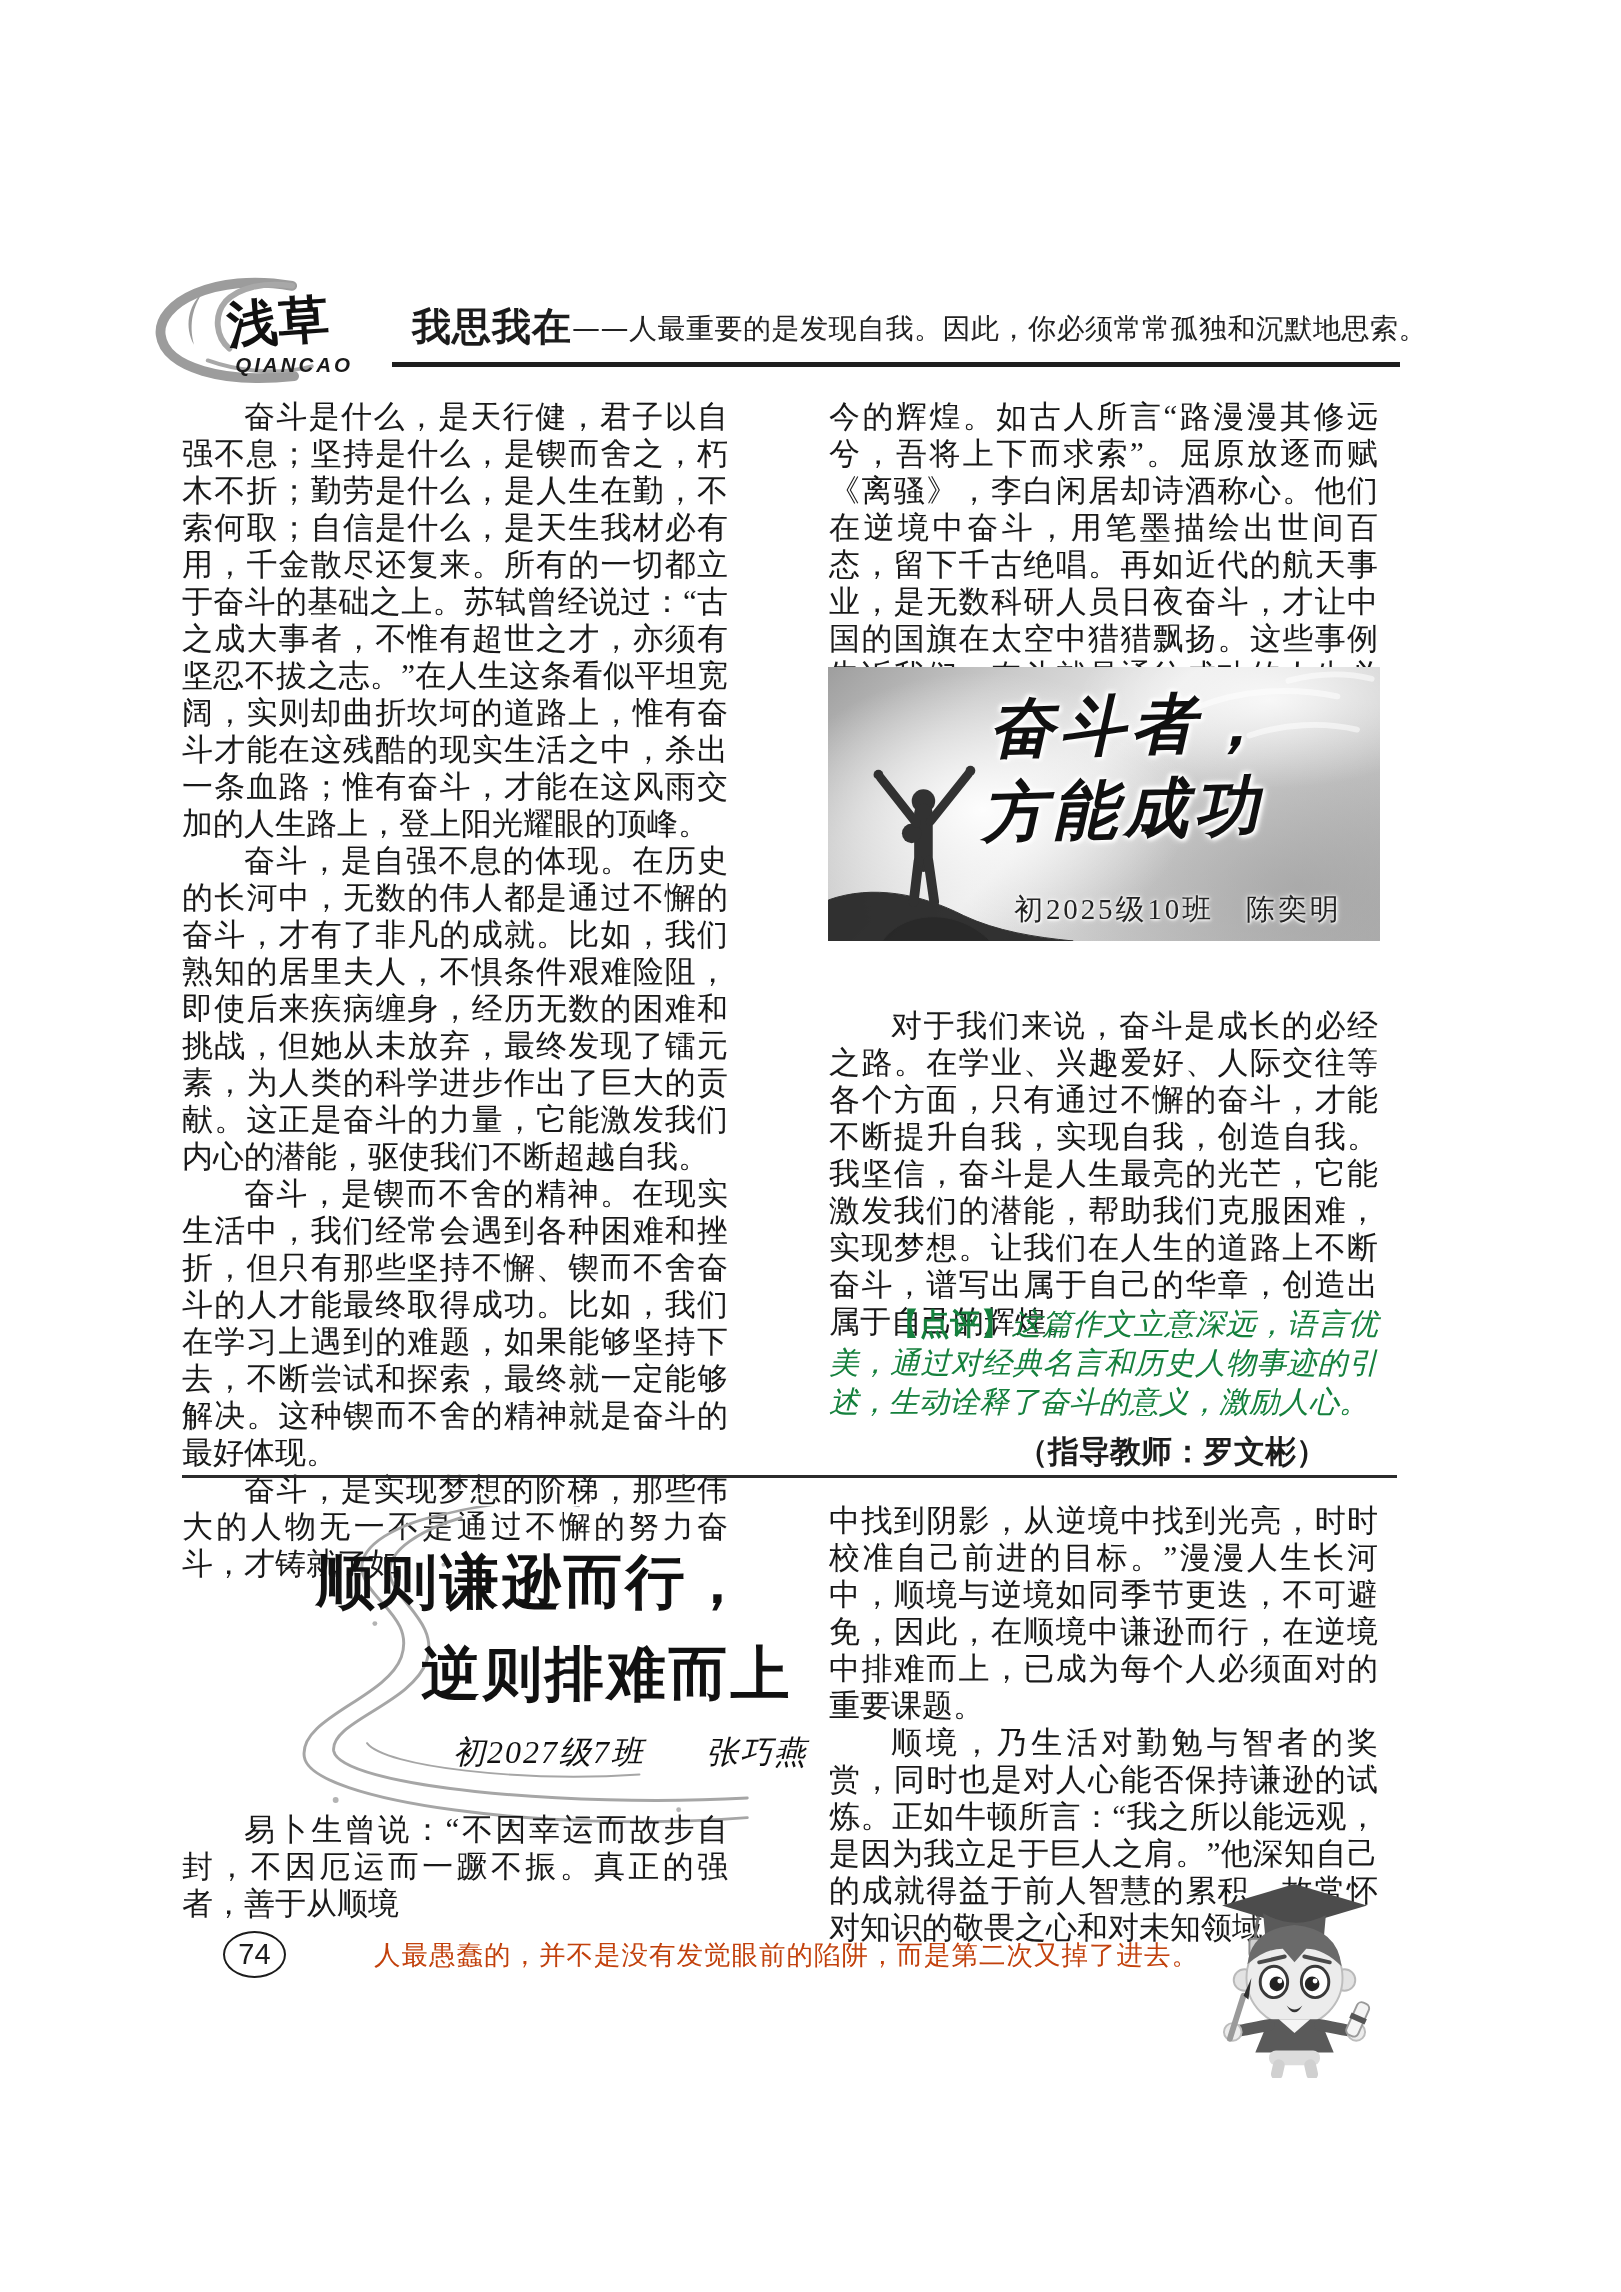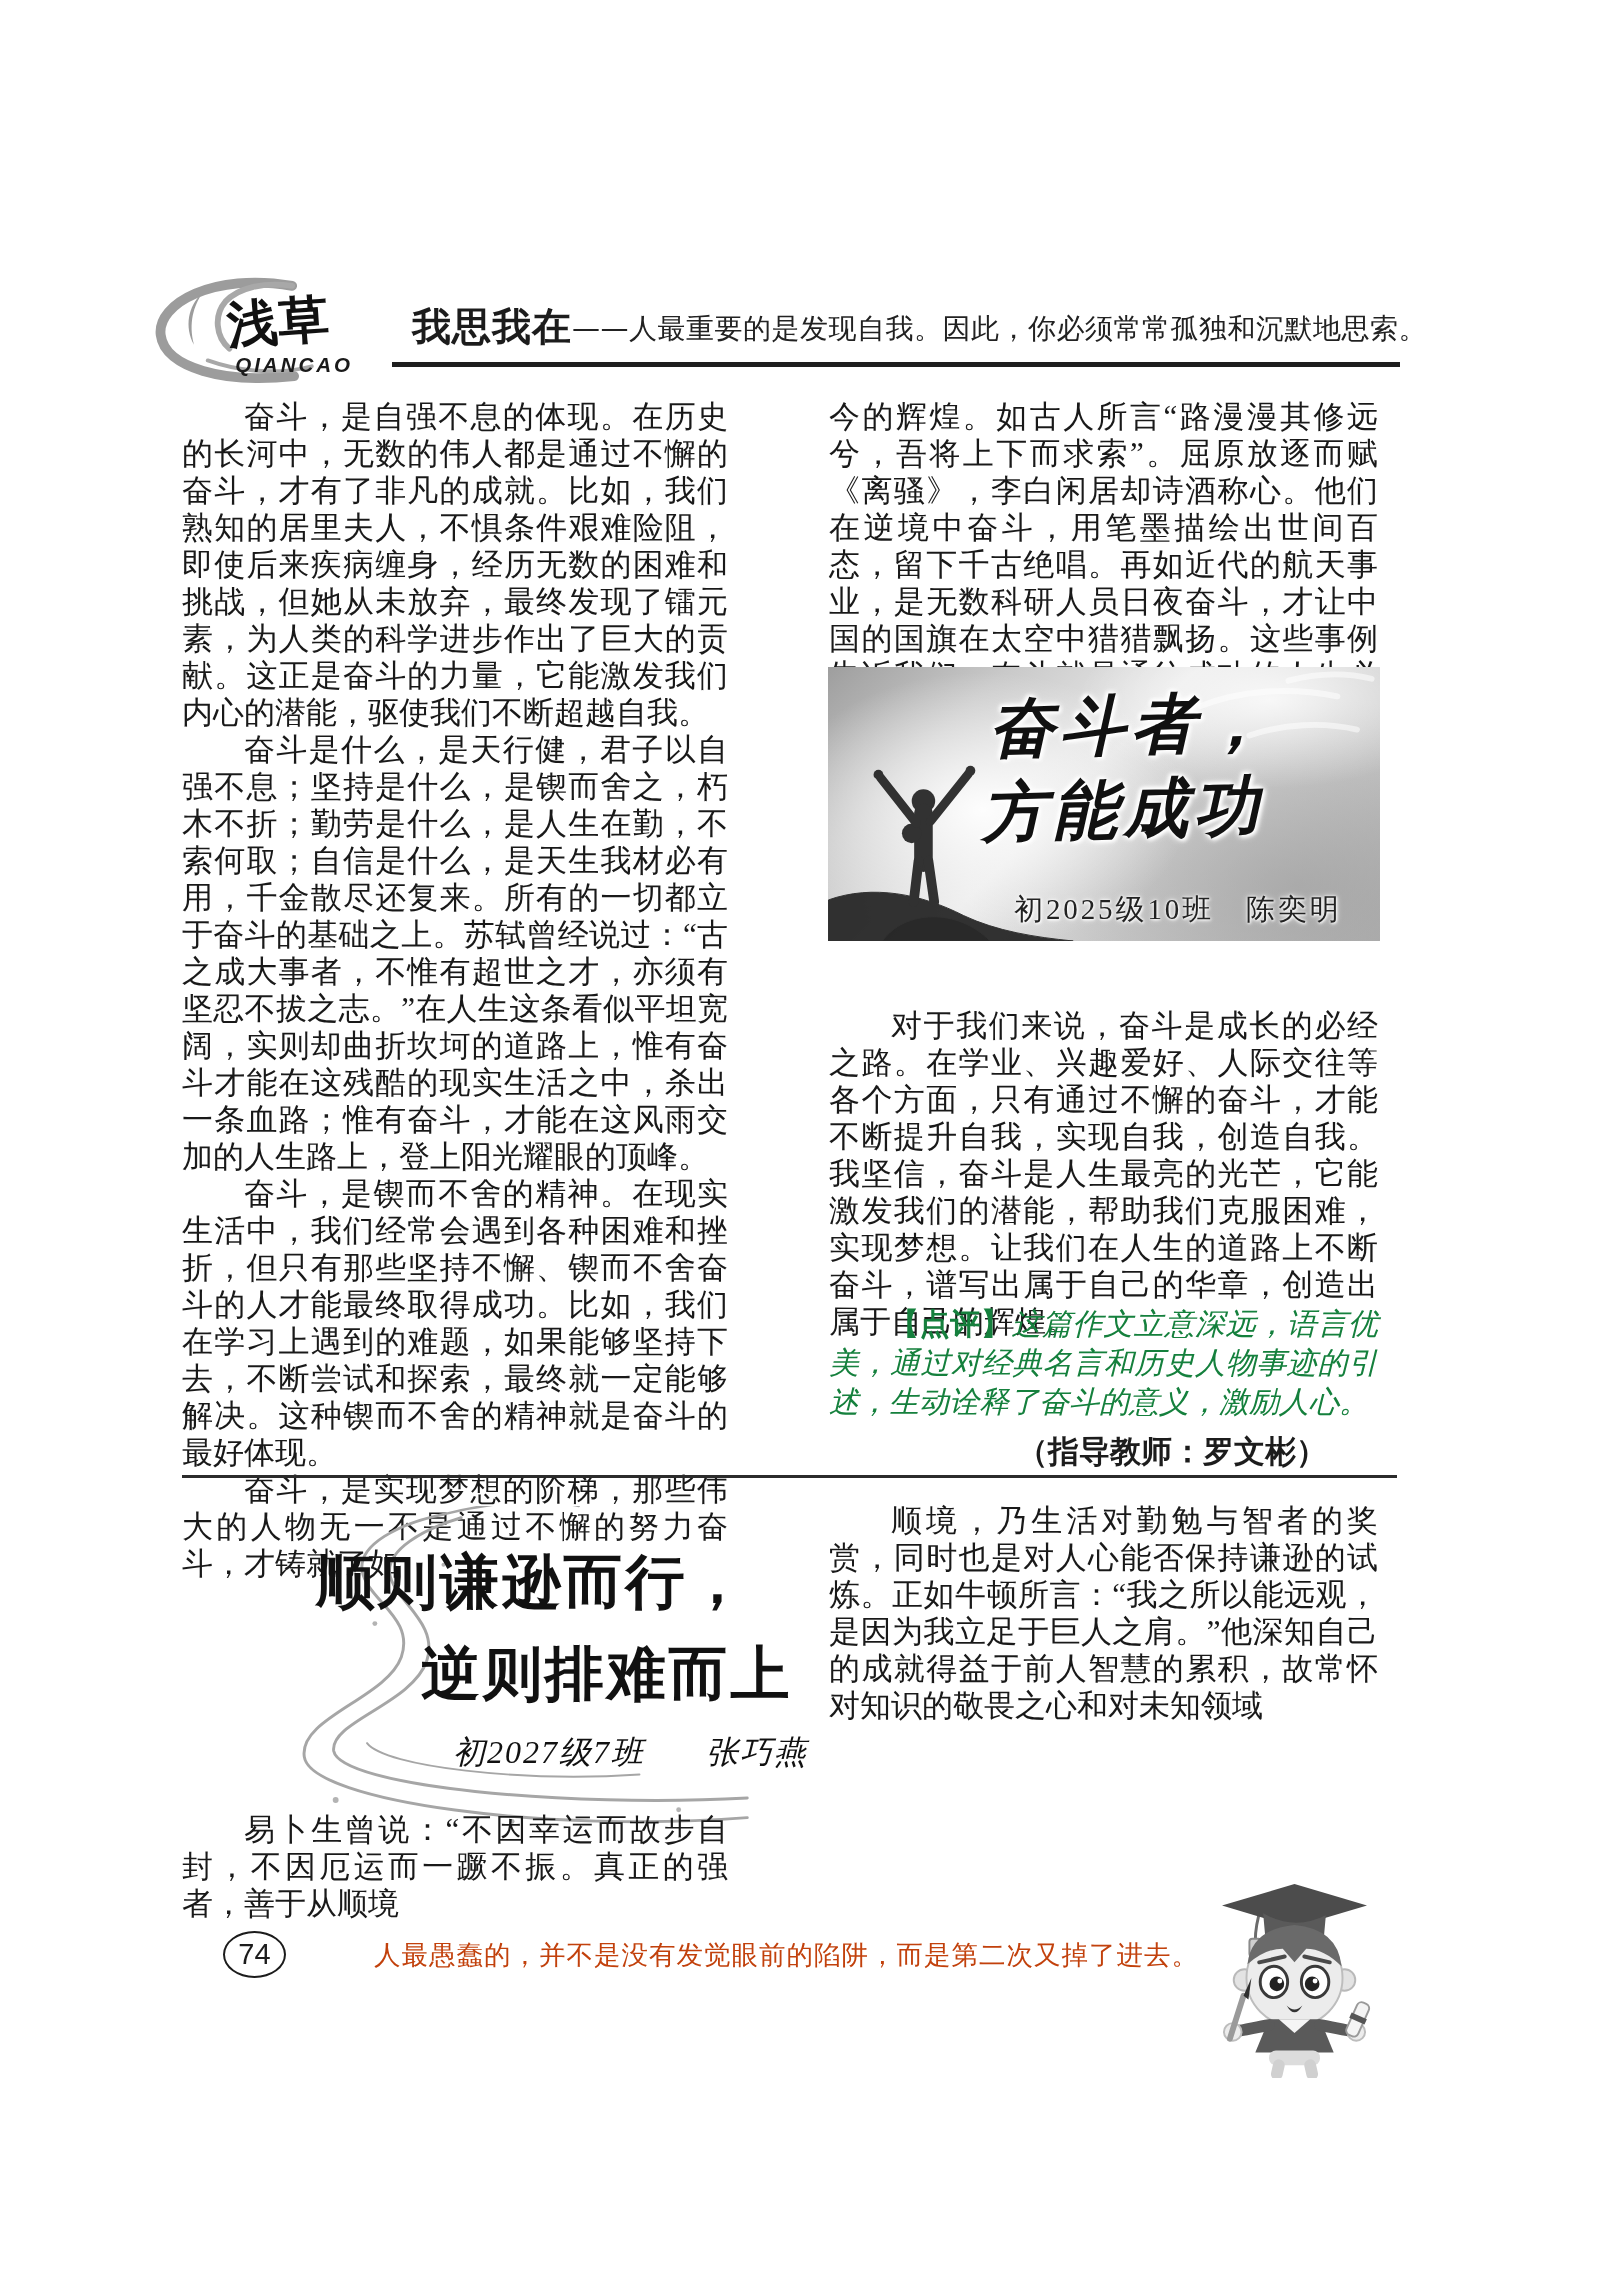--- a/index.html
+++ b/index.html
@@ -113,22 +113,22 @@
       <text x="92" y="102" font-family="Liberation Sans, DejaVu Sans, sans-serif" font-style="italic" font-weight="bold" font-size="21" letter-spacing="3" fill="#1a1a1a">QIANCAO</text>
     </svg>
   </div>
 
   <div class="masthead">
     <span class="sec-title">我思我在</span><span class="motto">——人最重要的是发现自我。因此，你必须常常孤独和沉默地思索。</span>
   </div>
   <div class="head-rule"></div>
 
   <div class="col col-left">
+    <p>奋斗是什么，是天行健，君子以自强不息；坚持是什么，是锲而舍之，朽木不折；勤劳是什么，是人生在勤，不索何取；自信是什么，是天生我材必有用，千金散尽还复来。所有的一切都立于奋斗的基础之上。苏轼曾经说过：“古之成大事者，不惟有超世之才，亦须有坚忍不拔之志。”在人生这条看似平坦宽阔，实则却曲折坎坷的道路上，惟有奋斗才能在这残酷的现实生活之中，杀出一条血路；惟有奋斗，才能在这风雨交加的人生路上，登上阳光耀眼的顶峰。</p>
     <p>奋斗，是自强不息的体现。在历史的长河中，无数的伟人都是通过不懈的奋斗，才有了非凡的成就。比如，我们熟知的居里夫人，不惧条件艰难险阻，即使后来疾病缠身，经历无数的困难和挑战，但她从未放弃，最终发现了镭元素，为人类的科学进步作出了巨大的贡献。这正是奋斗的力量，它能激发我们内心的潜能，驱使我们不断超越自我。</p>
-    <p>奋斗是什么，是天行健，君子以自强不息；坚持是什么，是锲而舍之，朽木不折；勤劳是什么，是人生在勤，不索何取；自信是什么，是天生我材必有用，千金散尽还复来。所有的一切都立于奋斗的基础之上。苏轼曾经说过：“古之成大事者，不惟有超世之才，亦须有坚忍不拔之志。”在人生这条看似平坦宽阔，实则却曲折坎坷的道路上，惟有奋斗才能在这残酷的现实生活之中，杀出一条血路；惟有奋斗，才能在这风雨交加的人生路上，登上阳光耀眼的顶峰。</p>
     <p>奋斗，是锲而不舍的精神。在现实生活中，我们经常会遇到各种困难和挫折，但只有那些坚持不懈、锲而不舍奋斗的人才能最终取得成功。比如，我们在学习上遇到的难题，如果能够坚持下去，不断尝试和探索，最终就一定能够解决。这种锲而不舍的精神就是奋斗的最好体现。</p>
     <p>奋斗，是实现梦想的阶梯，那些伟大的人物无一不是通过不懈的努力奋斗，才铸就了如</p>
   </div>
 
   <div class="col col-right-top">
     <p class="noindent">今的辉煌。如古人所言“路漫漫其修远兮，吾将上下而求索”。屈原放逐而赋《离骚》，李白闲居却诗酒称心。他们在逆境中奋斗，用笔墨描绘出世间百态，留下千古绝唱。再如近代的航天事业，是无数科研人员日夜奋斗，才让中国的国旗在太空中猎猎飘扬。这些事例告诉我们，奋斗就是通往成功的人生必由之路。</p>
   </div>
 
   <div class="photo">
     <svg width="552" height="274" viewBox="0 0 563 280">
@@ -188,20 +188,21 @@
   <div class="a2-title a2-t1">顺则谦逊而行，</div>
   <div class="a2-byline">
     <span>初2027级7班</span><span class="gap"></span><span>张巧燕</span>
   </div>
 
   <div class="col col-left2">
     <p>易卜生曾说：“不因幸运而故步自封，不因厄运而一蹶不振。真正的强者，善于从顺境</p>
   </div>
 
   <div class="col col-right-bot">
+    <p class="noindent">中找到阴影，从逆境中找到光亮，时时校准自己前进的目标。”漫漫人生长河中，顺境与逆境如同季节更迭，不可避免，因此，在顺境中谦逊而行，在逆境中排难而上，已成为每个人必须面对的重要课题。</p>
     <p>顺境，乃生活对勤勉与智者的奖赏，同时也是对人心能否保持谦逊的试炼。正如牛顿所言：“我之所以能远观，是因为我立足于巨人之肩。”他深知自己的成就得益于前人智慧的累积，故常怀对知识的敬畏之心和对未知领域</p>
   </div>
 
   <div class="page-oval">
     <span>74</span>
   </div>
   <div class="footer-quote">人最愚蠢的，并不是没有发觉眼前的陷阱，而是第二次又掉了进去。</div>
 
   <svg class="mascot" width="173" height="196" viewBox="0 0 176 200">
 

